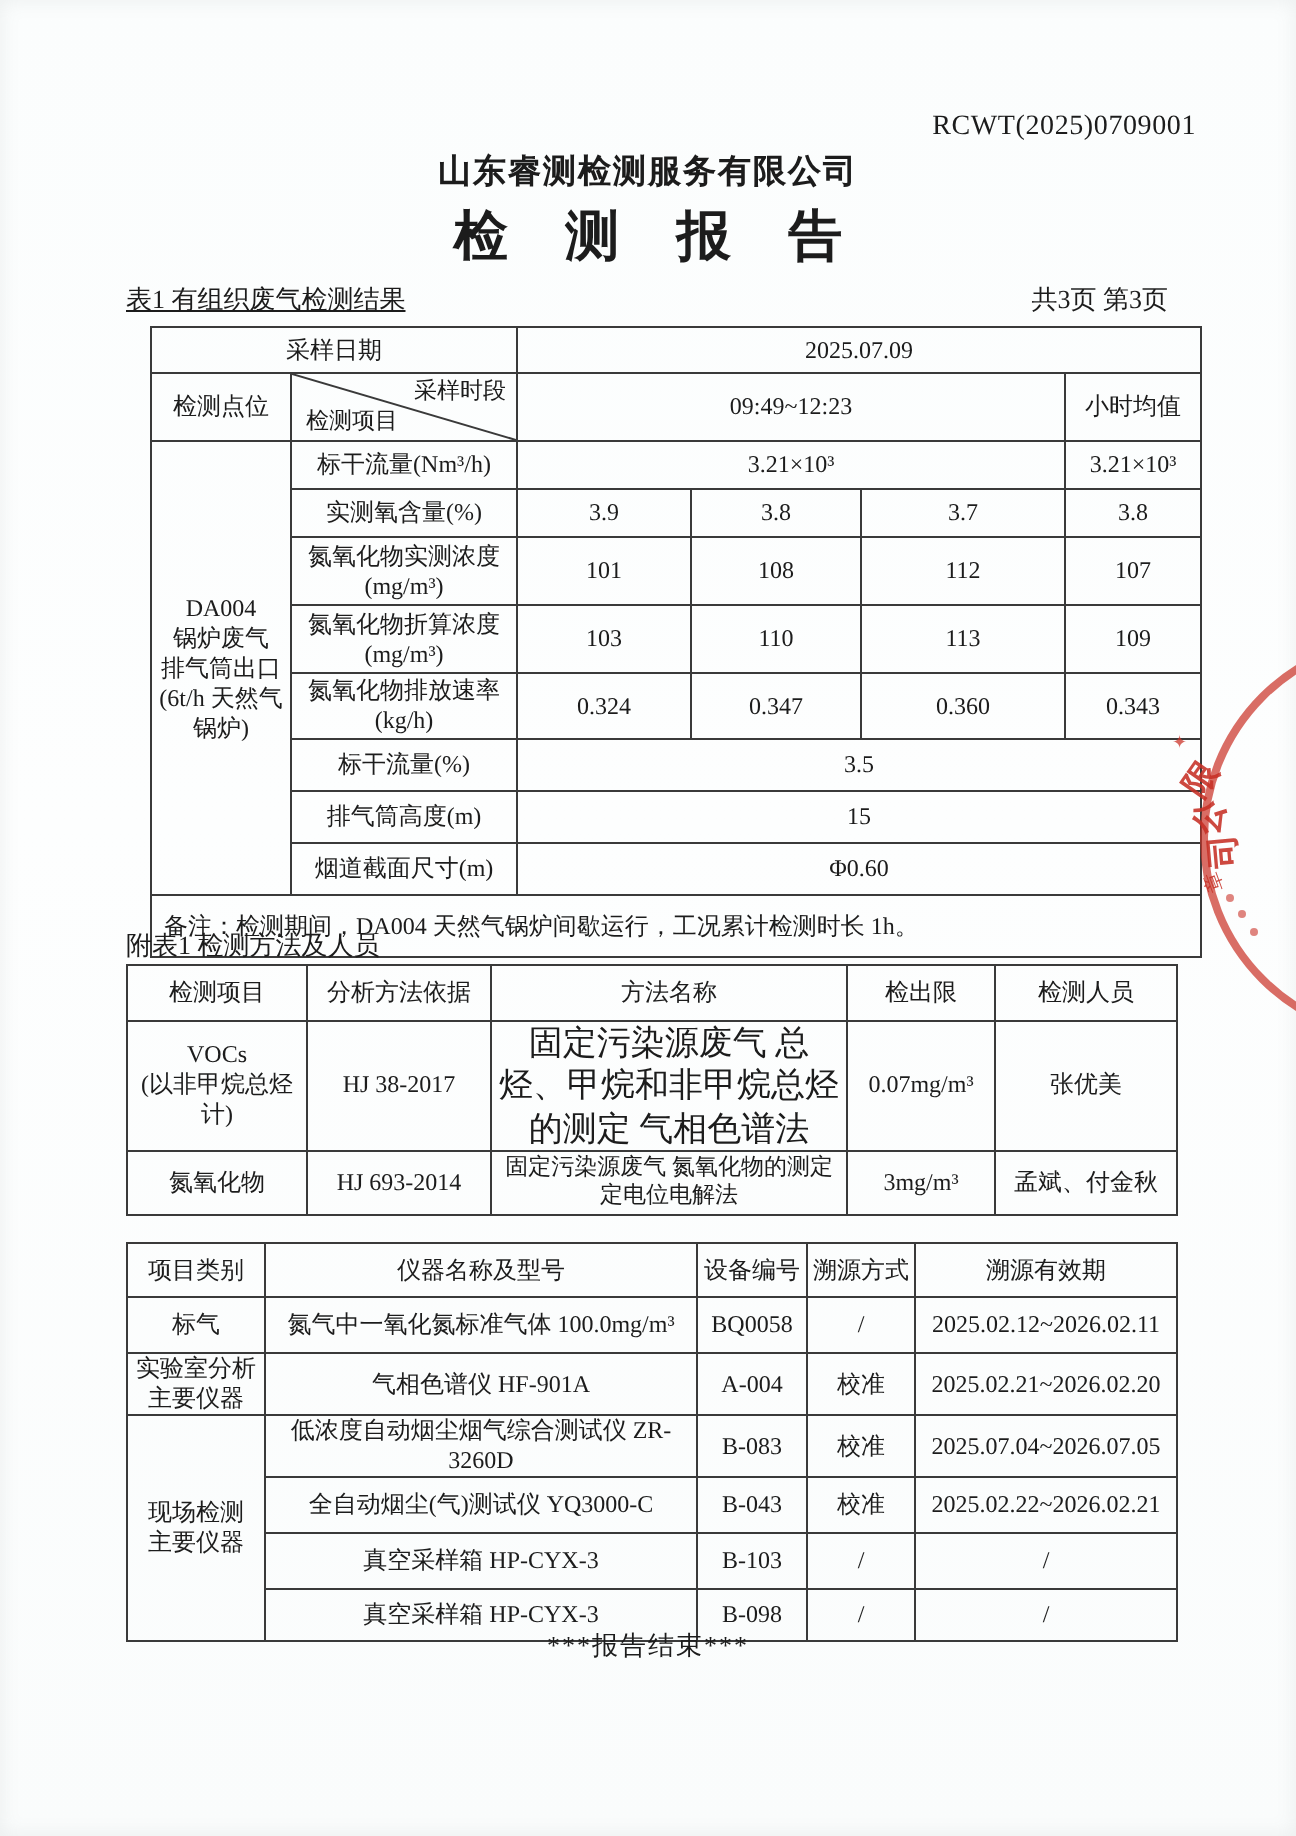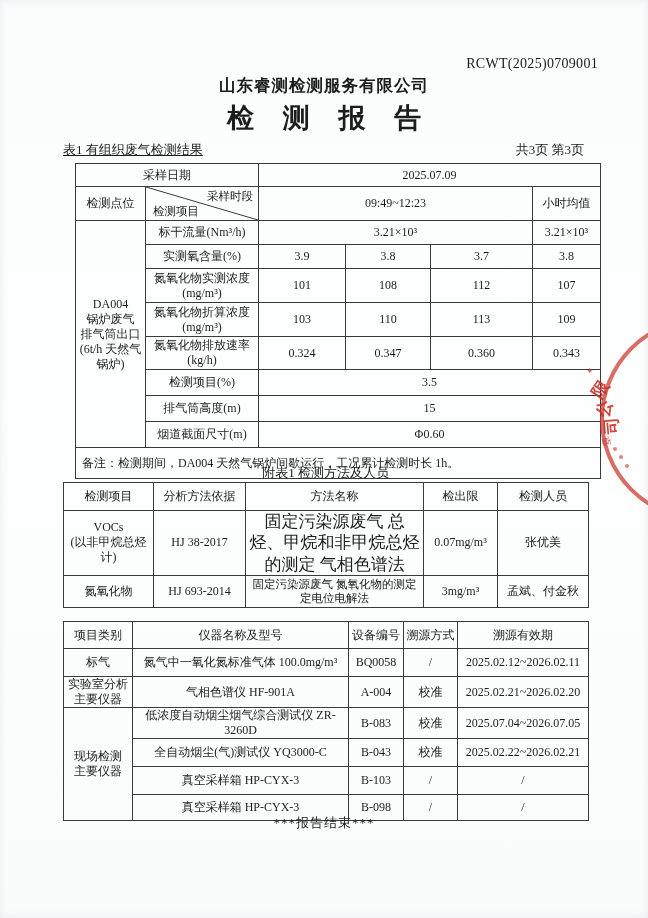--- a/index.html
+++ b/index.html
@@ -22,21 +22,21 @@
   td{border:1px solid #3a3a3a;text-align:center;vertical-align:middle;
      padding:0 2px;font-size:12px;line-height:1.25;overflow:hidden;}
   .pre{white-space:pre-line;}
   .h22 td{height:22px}.h33 td{height:33px}.h23 td{height:23px}
   .h32 td{height:32px}.h25 td{height:25px}.h30 td{height:30px}
   .h27 td{height:27px}.h37 td{height:37px}.h31 td{height:31px}
   .h26 td{height:26px}.h28 td{height:28px}
   .t1{top:163px;left:63px;margin-left:12px;}
   .t2{top:482px;left:63px;}
   .t3{top:621px;left:63px;}
-  .sec-title{left:63px;width:525px;text-align:center;font-size:13px;}
+  .sec-title{left:63px;width:525px;font-size:13px;}
   .sec1{top:464px;}.sec2{top:603px;}
   .diag{position:relative;padding:0;}
   .diag svg{position:absolute;left:0;top:0;width:100%;height:100%;}
   .diag .dt{position:absolute;top:2px;right:5px;font-size:11.5px;}
   .diag .db{position:absolute;bottom:2px;left:7px;font-size:11.5px;}
   .note-cell{text-align:left;padding-left:6px;font-size:12px;}
   .end-note{top:814px;left:0;width:100%;text-align:center;font-size:13px;letter-spacing:1px;}
   
   .seal-arc{left:600px;top:317px;width:196px;height:196px;border-radius:50%;
     border:4px solid rgba(203,52,42,0.72);}
@@ -121,21 +121,21 @@
     </tr>
     <tr class="h32">
       <td class="pre">氮氧化物排放速率
 (kg/h)</td>
       <td>0.324</td>
       <td>0.347</td>
       <td>0.360</td>
       <td>0.343</td>
     </tr>
     <tr class="h25">
-      <td>检测项目(%)</td>
+      <td>标干流量(%)</td>
       <td colspan="4">3.5</td>
     </tr>
     <tr class="h25">
       <td>排气筒高度(m)</td>
       <td colspan="4">15</td>
     </tr>
     <tr class="h25">
       <td>烟道截面尺寸(m)</td>
       <td colspan="4">Φ0.60</td>
     </tr>

